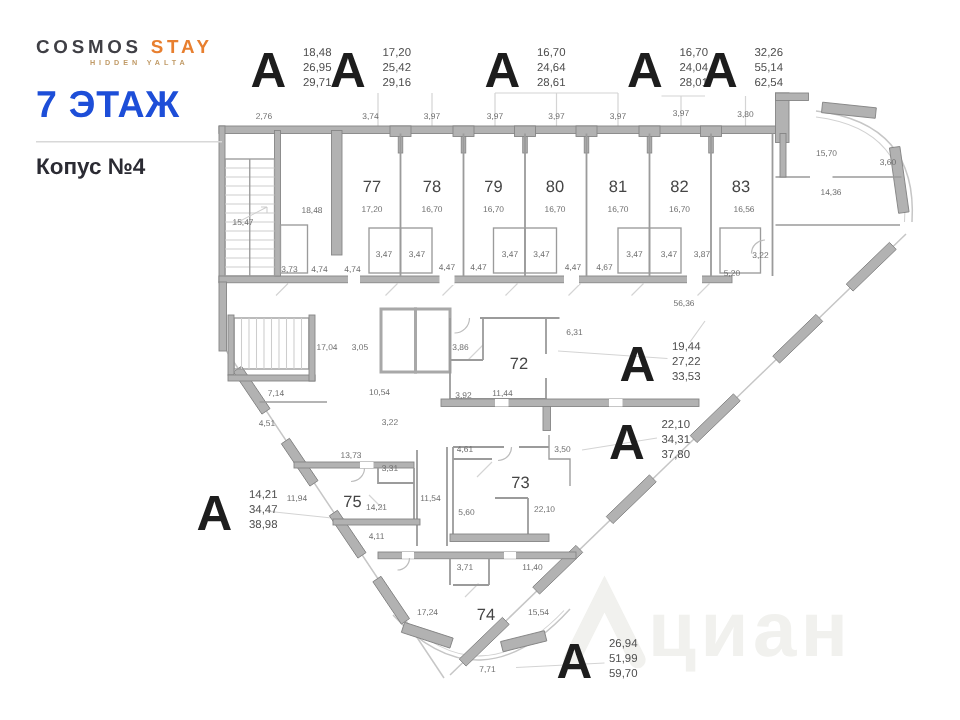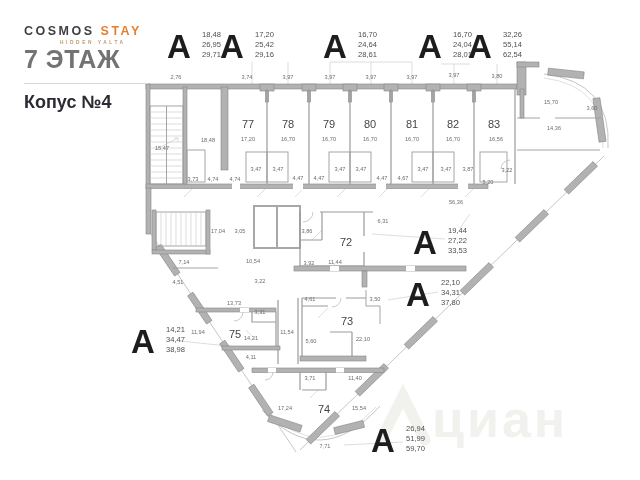--- a/index.html
+++ b/index.html
@@ -2,23 +2,23 @@
 <html><head>
 <meta charset="utf-8">
 <style>
   html,body{margin:0;padding:0;background:#ffffff;width:640px;height:480px;overflow:hidden;
     font-family:"Liberation Sans", sans-serif;}
   .stage{position:relative;width:640px;height:480px;background:#fff;}
   .hdr{position:absolute;left:24px;top:24px;width:150px;}
   .logo-line{font-size:12.5px;font-weight:bold;letter-spacing:2.5px;color:#3f3f45;}
   .logo-line .stay{color:#e87f2f;}
   .logo-sub{font-size:4.8px;letter-spacing:2.6px;color:#c09a66;margin-top:2px;margin-left:36px;font-weight:bold;}
-  .floor-title{font-size:25px;font-weight:bold;color:#737373;letter-spacing:0.5px;}
+  .floor-title{font-size:25px;font-weight:bold;color:#1d4ed8;margin-top:11px;letter-spacing:0.5px;}
   .hdr-rule{width:124px;height:1px;background:#d8d8d8;margin-top:9px;}
-  .bldg{font-size:18px;font-weight:bold;color:#2b2b33;margin-top:8px;}
+  .bldg{font-size:15px;font-weight:bold;color:#2b2b33;margin-top:8px;}
   svg text{user-select:none;}
   .dim{font-size:5.6px;fill:#6d6d6d;text-anchor:middle;}
   .room{font-size:11px;fill:#454545;text-anchor:middle;}
   .uletter{font-size:33px;fill:#1d1d1d;font-weight:600;}
   .unum{font-size:7.6px;fill:#4e4e4e;}
   .wm-text{font-size:52px;font-weight:bold;fill:#f1f1ee;letter-spacing:3px;}
   .wl{stroke:#9b9b9b;stroke-width:1.2;fill:none;}
   .wlt{stroke:#9b9b9b;stroke-width:0.9;fill:none;}
   .glass{stroke:#c6c6c6;stroke-width:1;fill:none;}
   .glass2{stroke:#d2d2d2;stroke-width:0.7;fill:none;}

